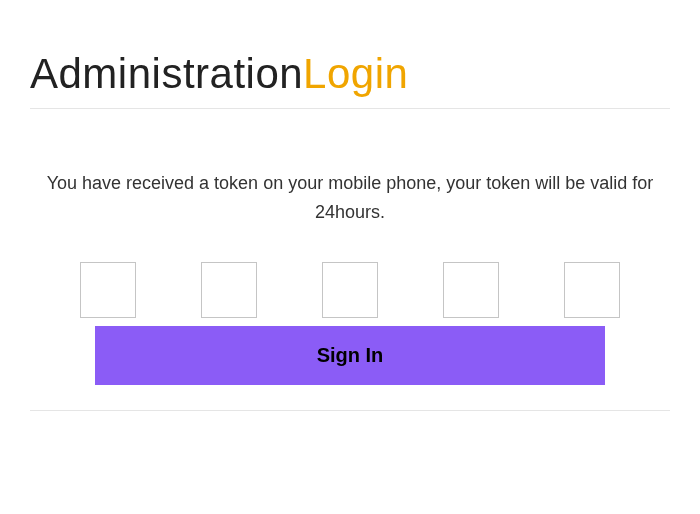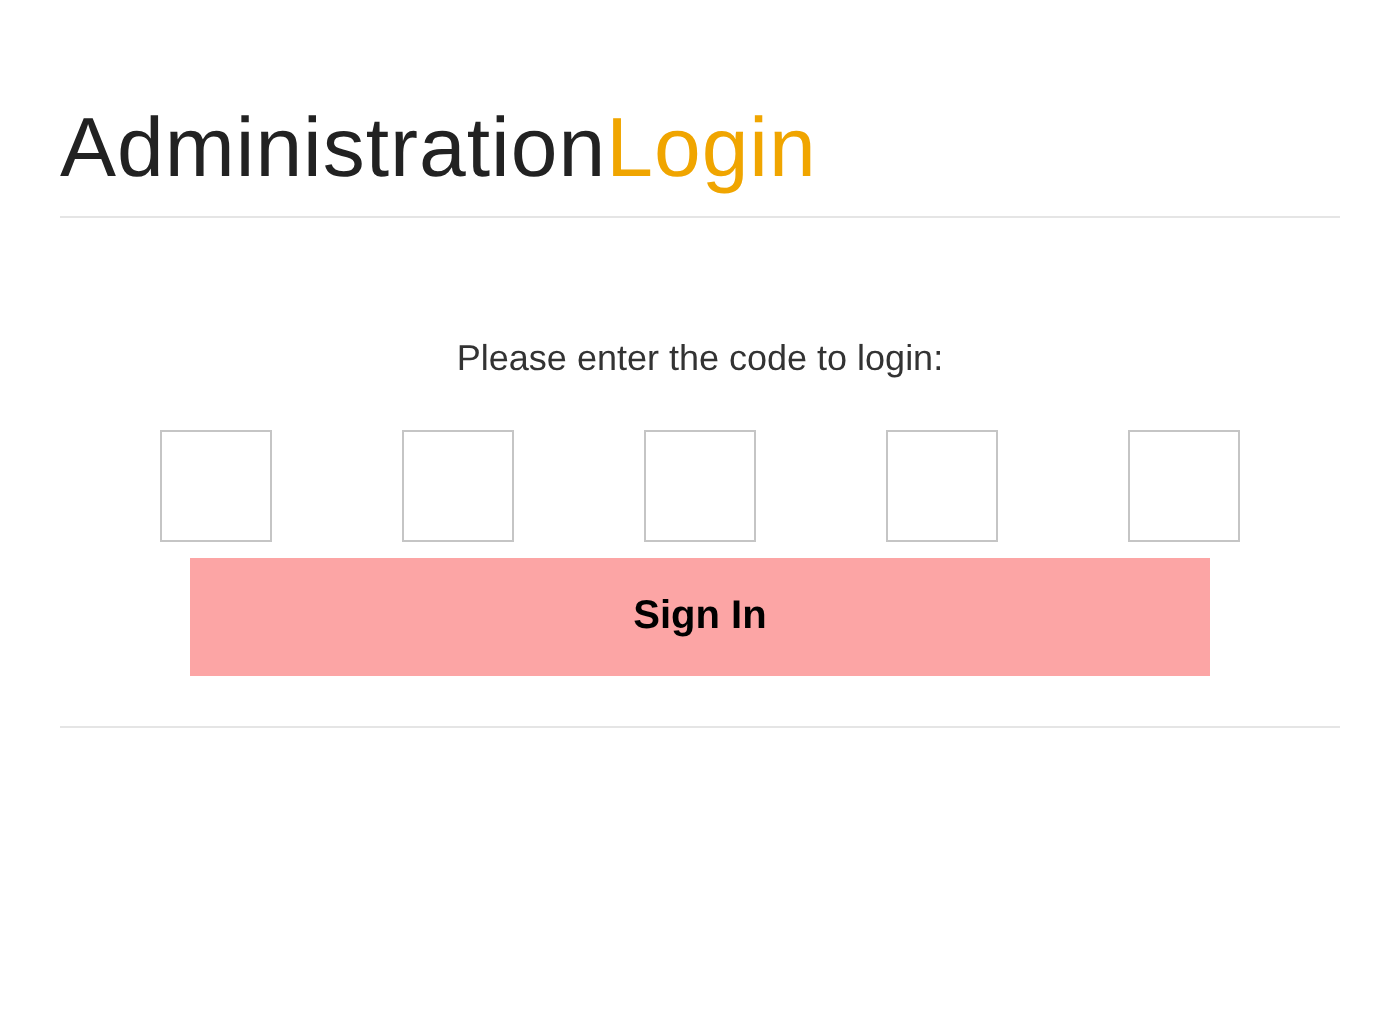--- a/index.html
+++ b/index.html
@@ -58,40 +58,40 @@
       text-align: center;
       font-size: 20px;
       background: #ffffff;
     }
     .signin-wrapper {
       padding: 0 65px 25px 65px;
       border-bottom: 1px solid #e5e5e5;
     }
     .signin-btn {
       width: 100%;
-      background: #fca5a5;
+      background: #8b5cf6;
       color: #000000;
       font-size: 20px;
       font-weight: 800;
       border: none;
       padding: 18px 0;
       cursor: pointer;
     }
   </style>
 </head>
 <body>
 
 <div class="header">
   <h1 class="title">
     <span class="title-admin">Administration</span><span class="title-login">Login</span>
   </h1>
 </div>
 
 <div class="content">
-  <p class="prompt-text">Please enter the code to login:</p>
+  <p class="info-text">You have received a token on your mobile phone, your token will be valid for 24hours.</p>
 
   <div class="code-inputs">
     <input type="text" maxlength="1" class="code-box" value="" style="">
     <input type="text" maxlength="1" class="code-box" value="" style="">
     <input type="text" maxlength="1" class="code-box" value="" style="">
     <input type="text" maxlength="1" class="code-box" value="" style="">
     <input type="text" maxlength="1" class="code-box" value="" style="">
   </div>
 
   <div class="signin-wrapper">

